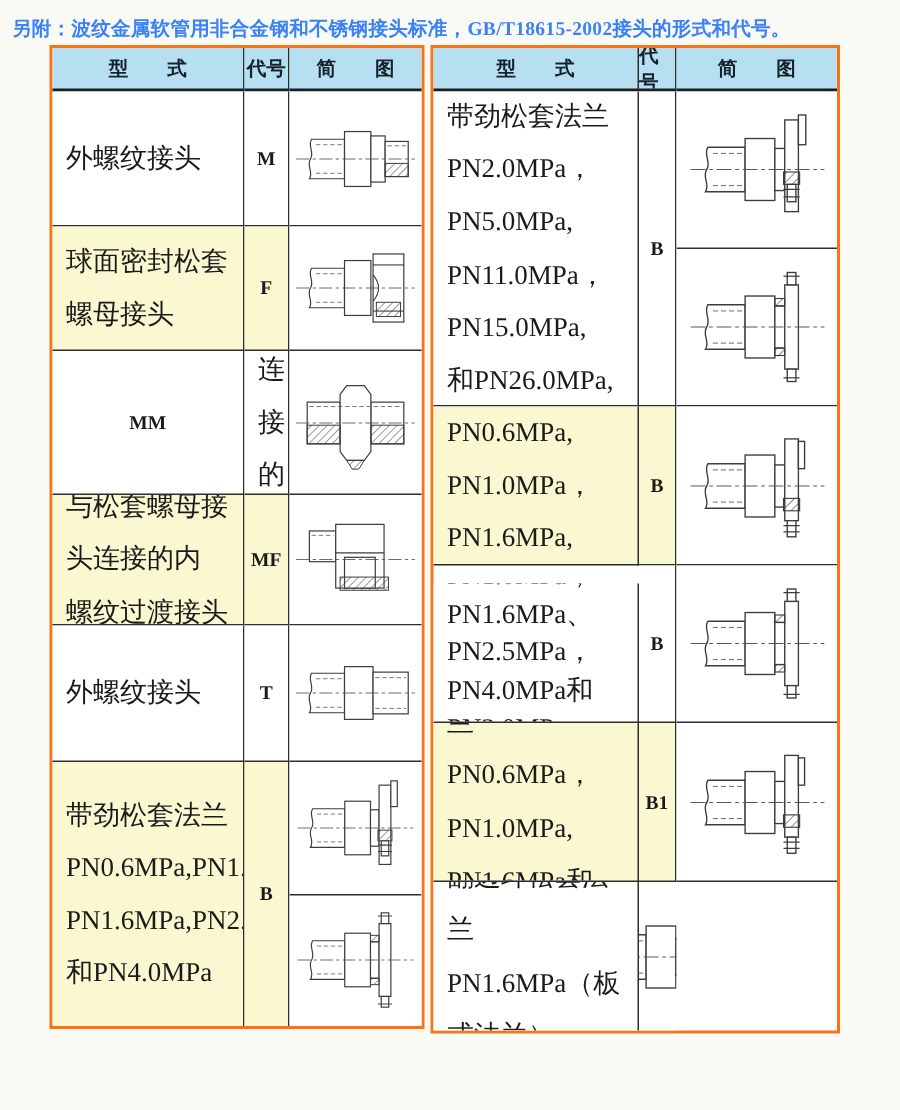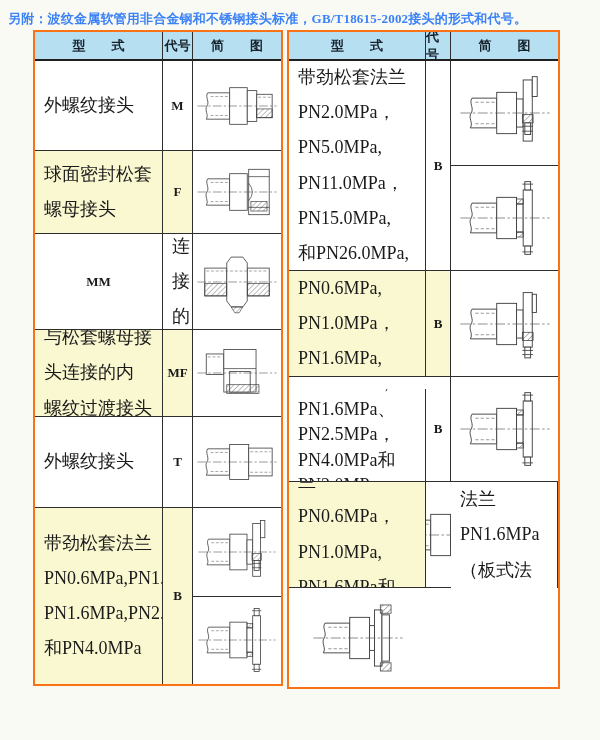--- a/index.html
+++ b/index.html
@@ -341,20 +341,23 @@
           <line x1="2" y1="46" x2="110" y2="46" stroke="#555" stroke-width="0.8" stroke-dasharray="12 3 3 3"></line>
         </svg>
       </div>
     </div>
 
   <div class="cell tcell" data-hl="true">
       <span>翻边环松套法兰
 PN0.6MPa，PN1.0MPa,
 PN1.6MPa和PN2.0MPa,</span>
     </div>
+  <div class="cell ccell" data-hl="true">
+      <span>B1</span>
+    </div>
   <div class="cell dcell last-col">
       <div class="diag">
         <svg viewBox="0 0 112 92" xmlns="http://www.w3.org/2000/svg">
           <path d="M46,28 H16 C12,34 19,40 15,46 C11,52 18,58 14,64 H46 Z" stroke="#3c3c3c" stroke-width="1.1" fill="#fff"></path>
           <line x1="20" y1="33" x2="44" y2="33" stroke="#666" stroke-width="0.8" stroke-dasharray="4 2.5" fill="none"></line>
           <line x1="20" y1="59" x2="44" y2="59" stroke="#666" stroke-width="0.8" stroke-dasharray="4 2.5" fill="none"></line>
           <rect x="46" y="21" width="24" height="50" stroke="#3c3c3c" stroke-width="1.1" fill="#fff"></rect>
           <rect x="70" y="29" width="8" height="34" stroke="#3c3c3c" stroke-width="1.1" fill="#fff"></rect>
           <rect x="78" y="8" width="11" height="66" stroke="#3c3c3c" stroke-width="1.1" fill="#fff"></rect>
           <rect x="89" y="10" width="5" height="22" stroke="#3c3c3c" stroke-width="1.1" fill="#fff"></rect>

